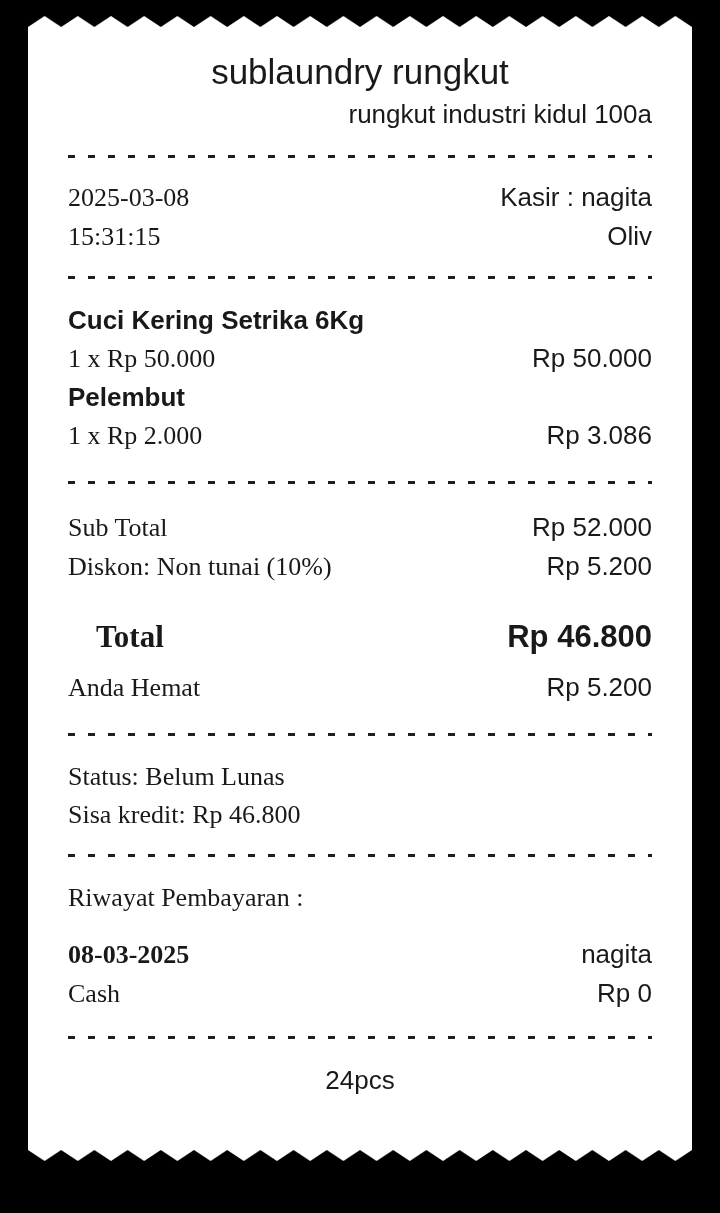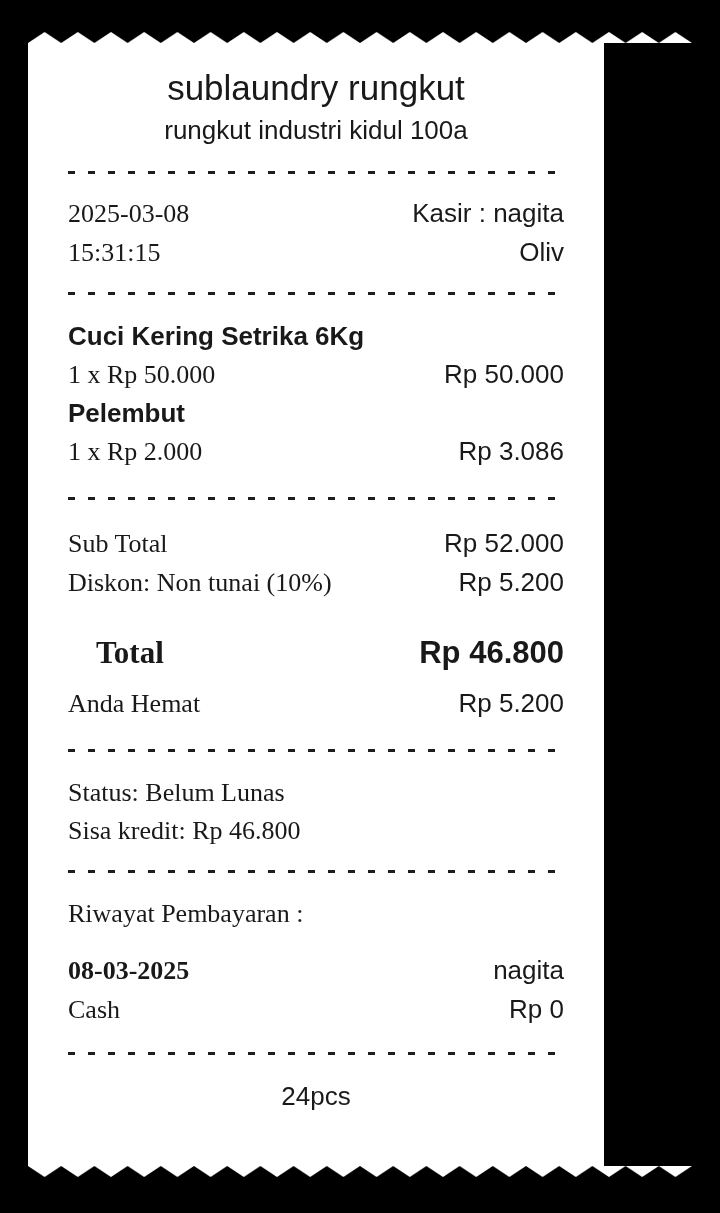--- a/index.html
+++ b/index.html
@@ -9,40 +9,40 @@
     width: 720px;
     height: 1213px;
     background: #000000;
     overflow: hidden;
     font-family: "Liberation Sans", "DejaVu Sans", sans-serif;
     color: #191919;
   }
   .receipt {
     position: absolute;
     left: 28px;
-    top: 32px;
-    width: 576px;
+    top: 16px;
+    width: 664px;
   }
   .edge { display: block; width: 664px; height: 11px; }
   .paper {
     background: #ffffff;
     height: 1123px;
     padding: 22px 40px 20px 40px;
     overflow: hidden;
   }
   .store-name {
     font-size: 35px;
     line-height: 46px;
     text-align: center;
     font-weight: 400;
   }
   .store-address {
     font-size: 26px;
     line-height: 38px;
-    text-align: center;
+    text-align: right;
   }
   .sep {
     height: 3px;
     background: repeating-linear-gradient(90deg, #1e1e1e 0 7px, transparent 7px 20px);
   }
   .sep-1 { margin: 22px 0 20px 0; }
   .sep-2 { margin: 20px 0 22px 0; }
   .sep-3 { margin: 26px 0 24px 0; }
   .sep-4 { margin: 26px 0 22px 0; }
   .sep-5 { margin: 20px 0 22px 0; }

